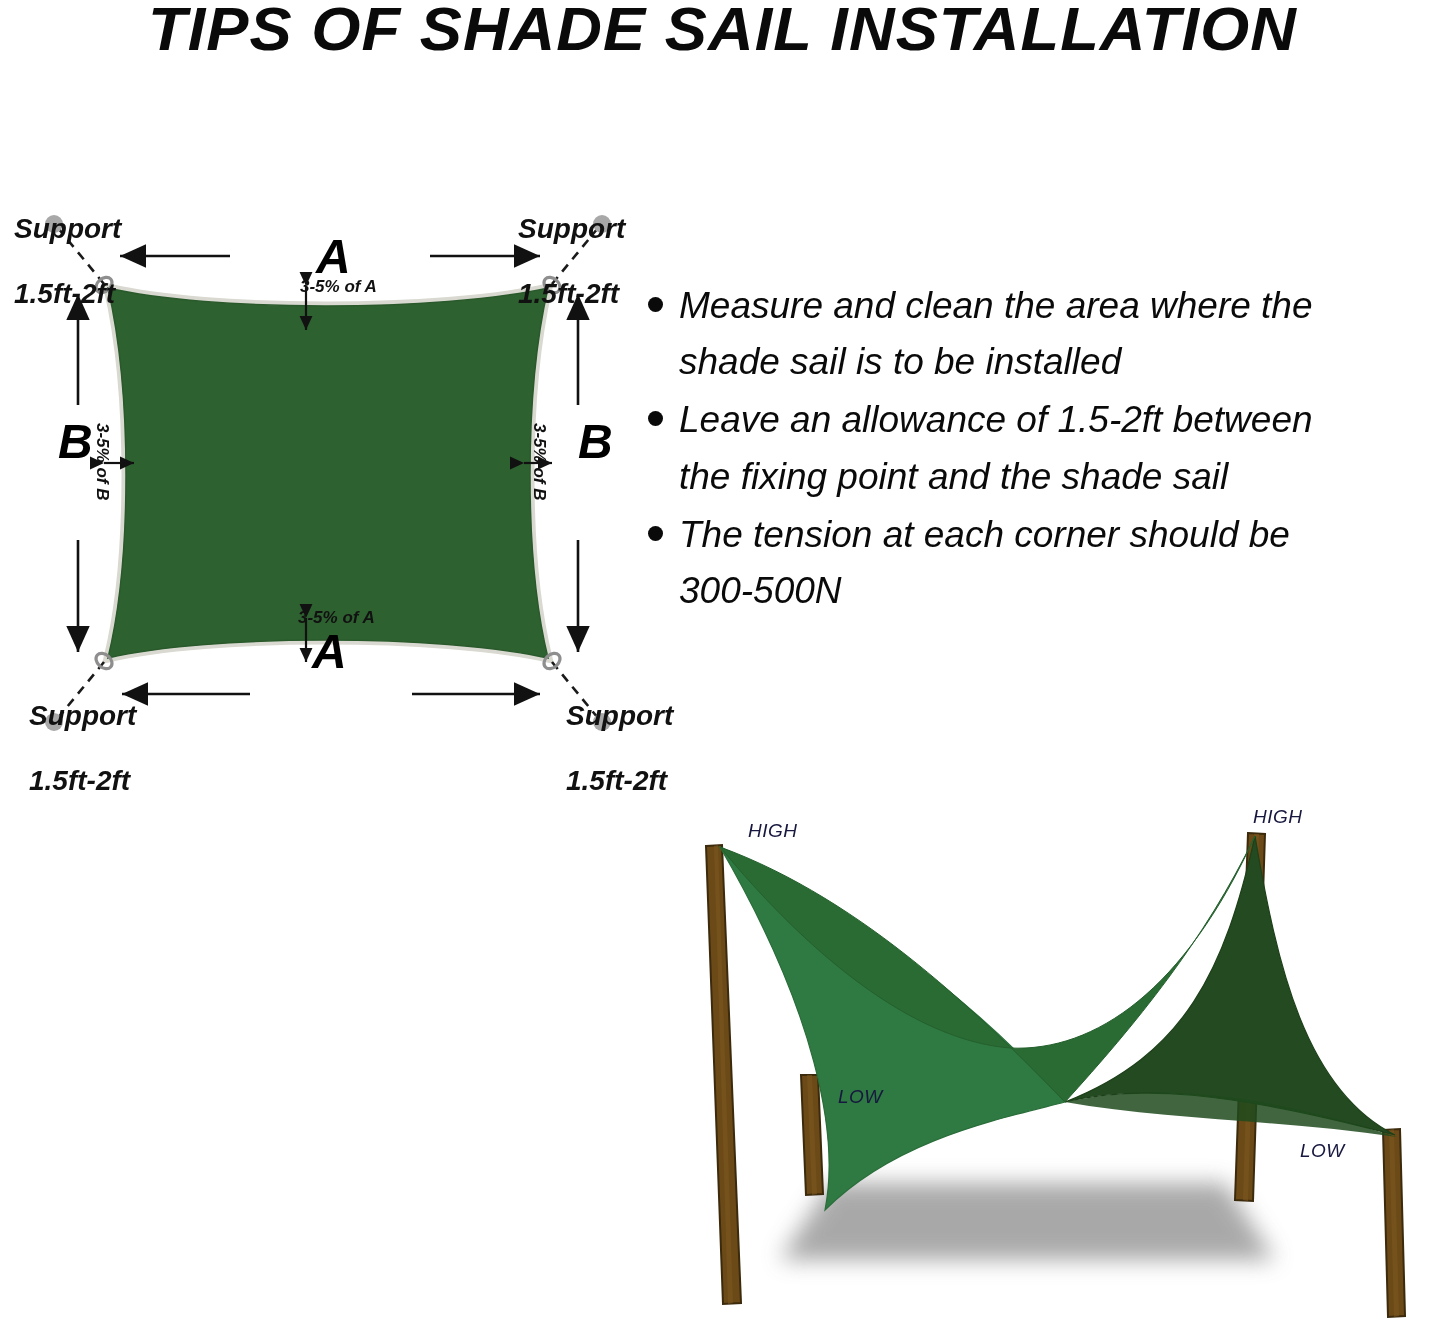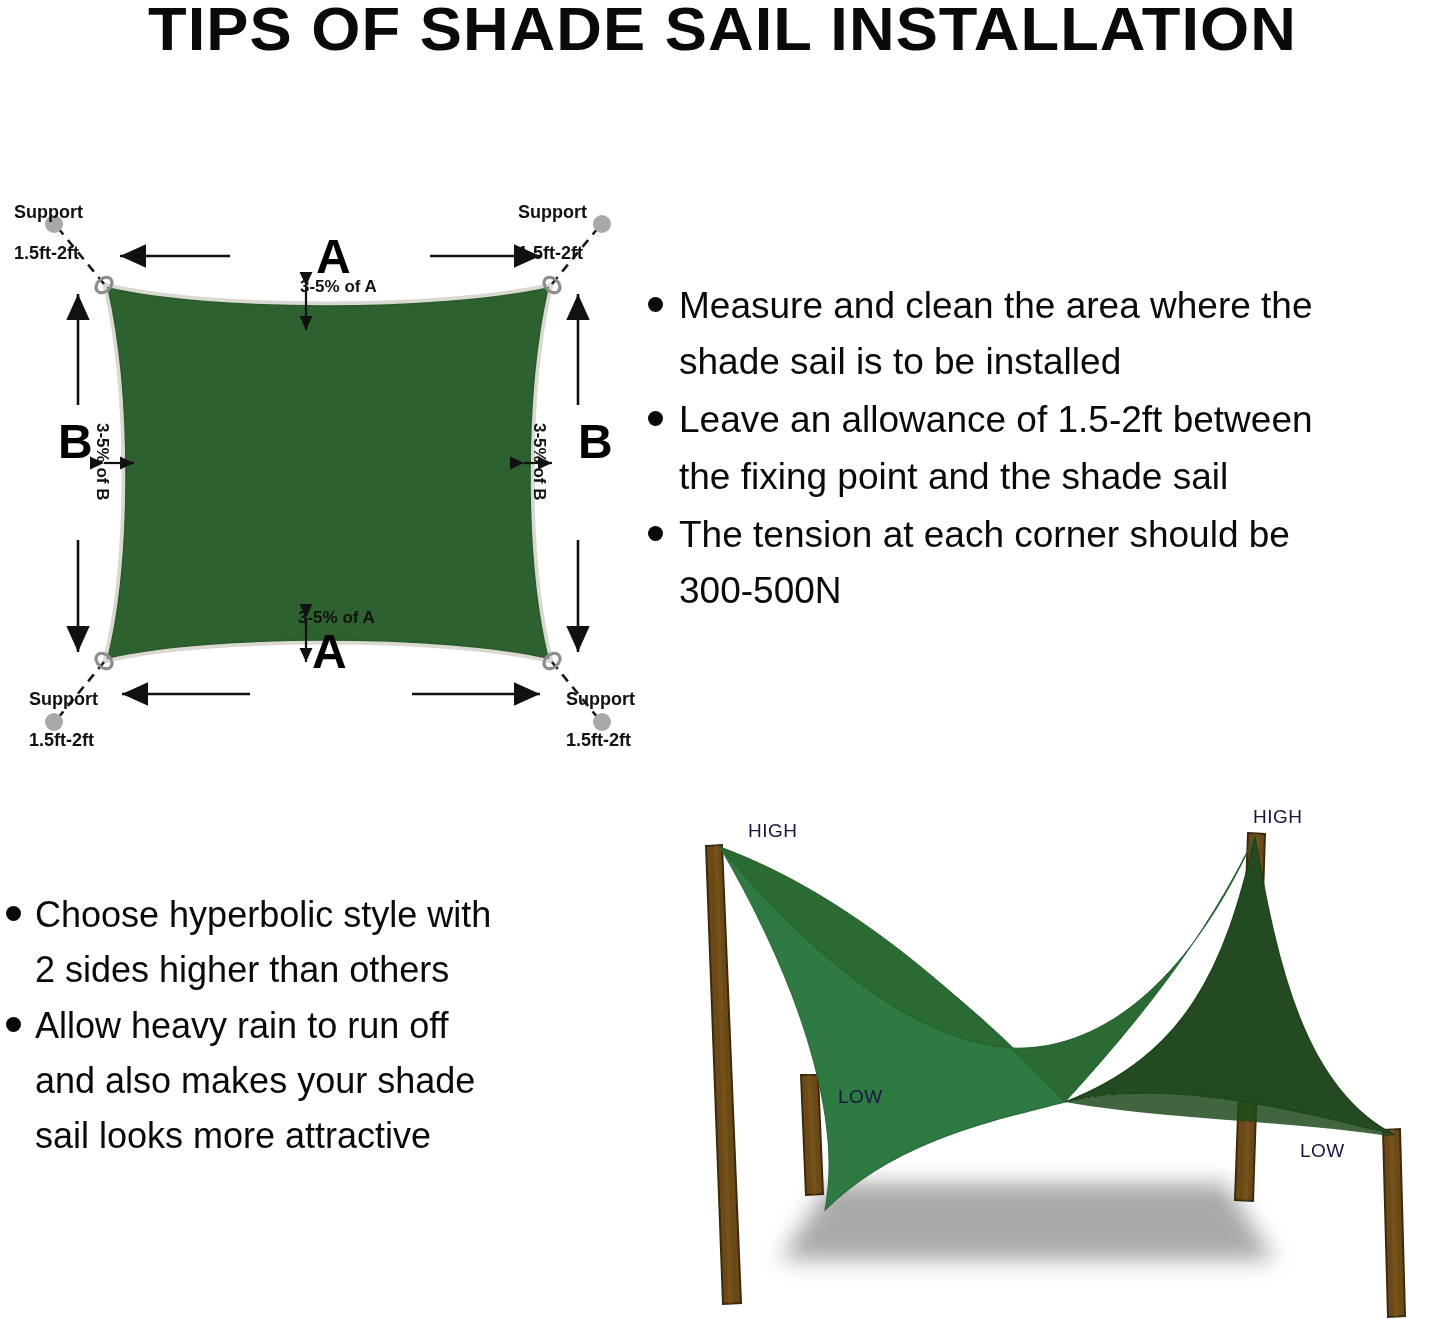--- a/index.html
+++ b/index.html
@@ -4,21 +4,21 @@
 <style>
   html,body{margin:0;padding:0;}
   body{
     width:1445px;height:1319px;
     background:#ffffff;
     font-family:"Liberation Sans","DejaVu Sans",sans-serif;
     color:#111;
     overflow:hidden;
     position:relative;
   }
-  .page{position:relative;width:1445px;height:1167px;}
+  .page{position:relative;width:1445px;height:1167px;font-style:italic;}
 
   
   .title{
     position:absolute;
     left:0;top:-4px;width:1445px;
     text-align:center;
     font-family:"Liberation Sans","DejaVu Sans",sans-serif;
     font-weight:700;
     font-size:62px;
     letter-spacing:1px;
@@ -63,21 +63,21 @@
     color:#0a0a0a;
     transform-origin:left top;
     white-space:pre-line;
   }
   .bullets-bottom .bullet-text{font-size:36px;}
   .bullets-bottom .bullet-dot{margin-top:18px;margin-right:14px;margin-left:6px;}
 
   
   .dlabel{
     position:absolute;
-    font-size:18px;
+    font-size:28px;
     font-weight:600;
     line-height:1.15;
     color:#111;
     white-space:pre-line;
   }
   .biglabel{
     position:absolute;
     font-size:48px;
     font-weight:700;
     color:#000;
@@ -228,33 +228,20 @@
       <span class="bullet-text">Leave an allowance of 1.5-2ft between
 the fixing point and the shade sail</span>
     </div>
     <div class="bullet-row">
       <span class="bullet-dot"></span>
       <span class="bullet-text">The tension at each corner should be
 300-500N</span>
     </div>
   </div>
 
-  <div class="bullets-bottom">
-    <div class="bullet-row">
-      <span class="bullet-dot"></span>
-      <span class="bullet-text">Choose hyperbolic style with
-2 sides higher than others</span>
-    </div>
-    <div class="bullet-row">
-      <span class="bullet-dot"></span>
-      <span class="bullet-text">Allow heavy rain to run off
-and also makes your shade
-sail looks more attractive</span>
-    </div>
-  </div>
 
   <svg class="svgblock" style="left:665px;top:790px;" width="780" height="529" viewBox="0 0 780 529">
 
     <defs>
       <filter id="softshadow" x="-20%" y="-40%" width="140%" height="180%">
         <feGaussianBlur stdDeviation="11"></feGaussianBlur>
       </filter>
     </defs>
 
     <path d="M 115 470 L 610 470 L 560 393 L 165 393 Z" fill="#8c8c8c" opacity="0.75" filter="url(#softshadow)"></path>

